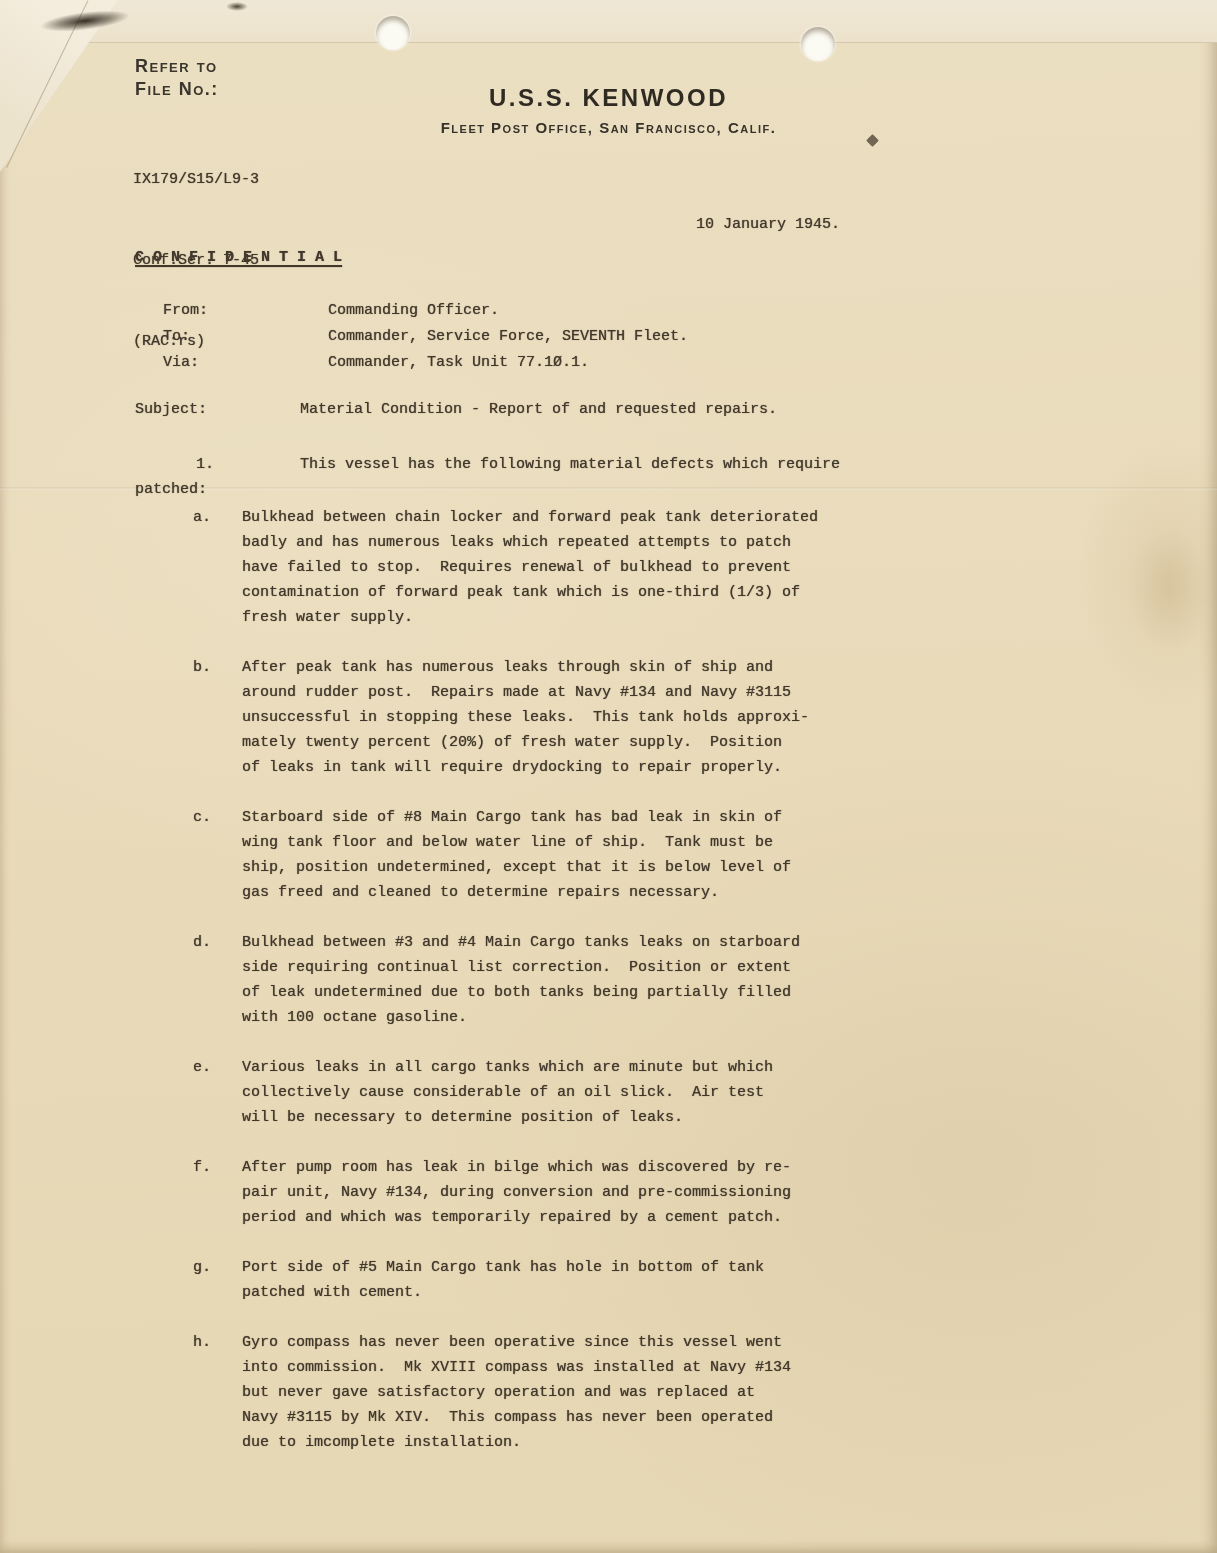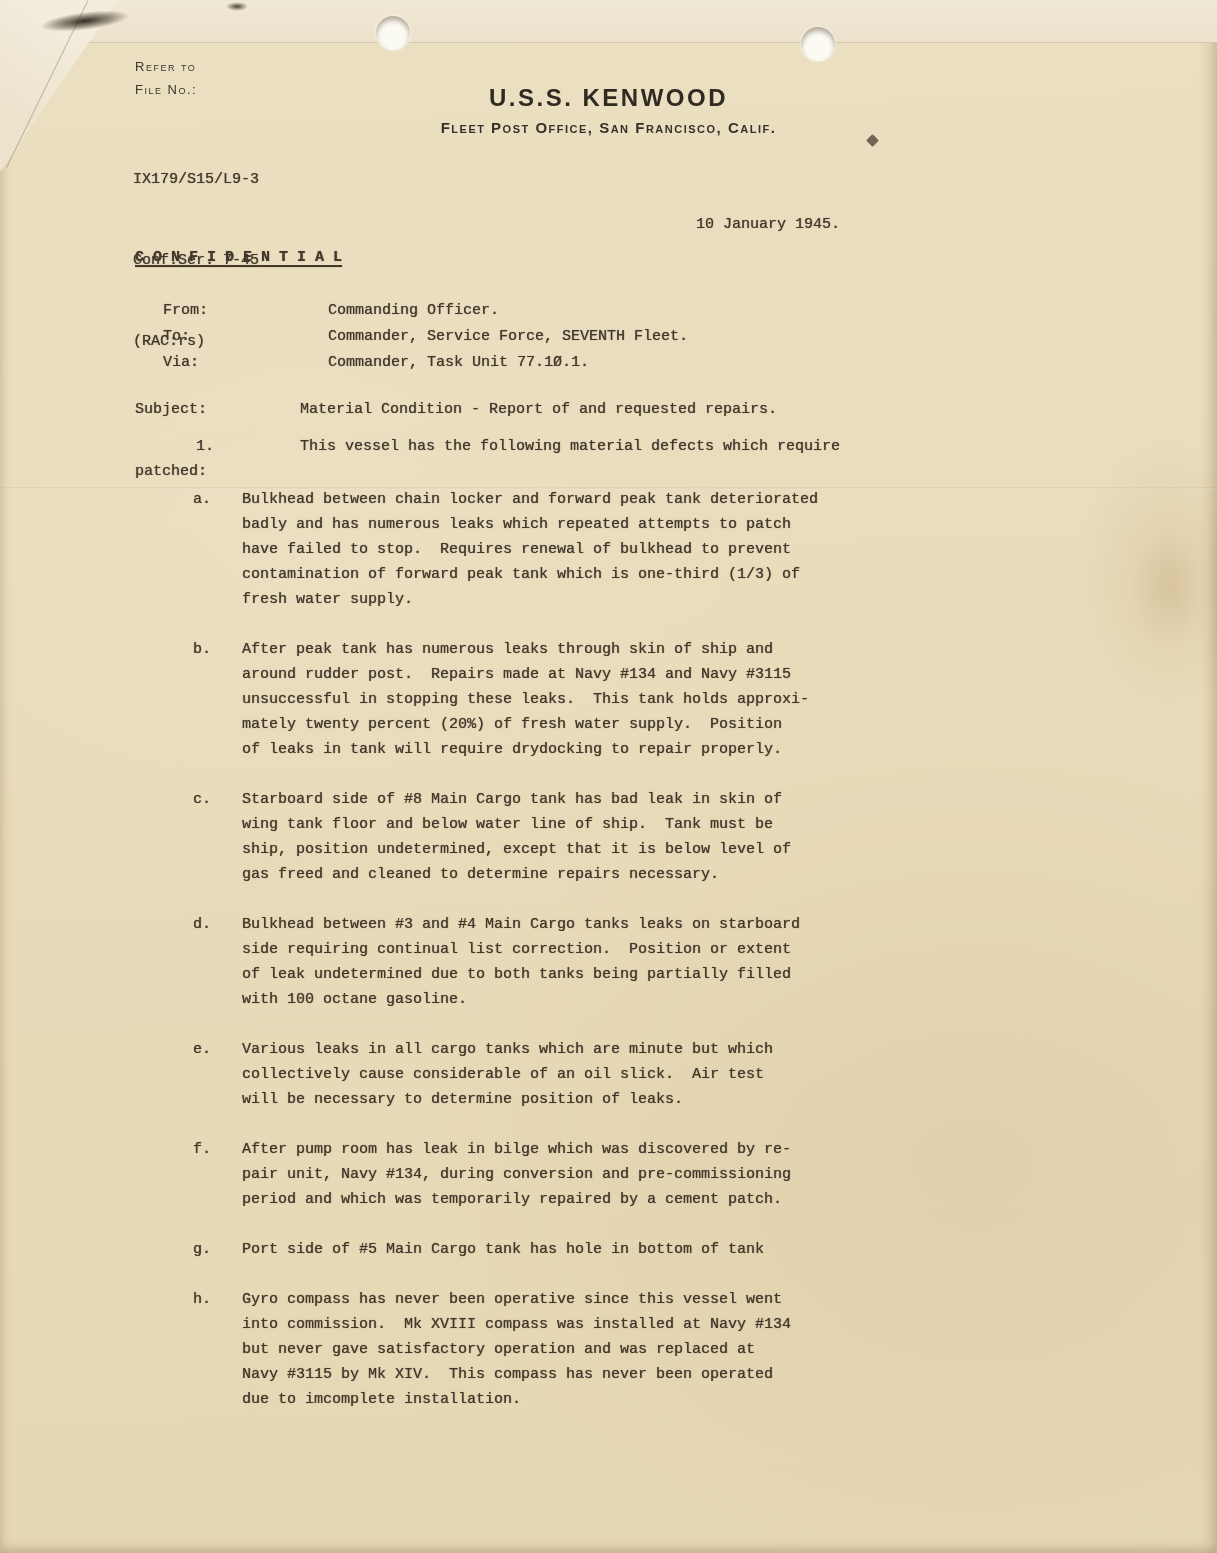--- a/index.html
+++ b/index.html
@@ -65,21 +65,21 @@
   .hole1{left:376px;top:16px;}
   .hole2{left:801px;top:27px;}
   .stain{
     position:absolute;left:1130px;top:530px;width:80px;height:120px;border-radius:50%;
     background:radial-gradient(closest-side,rgba(160,120,60,.13),rgba(160,120,60,0));
   }
   
   .print{color:#332f27;}
   .refer-block{
     position:absolute;left:135px;top:55px;
-    font-size:13px;font-weight:400;font-variant:small-caps;
+    font-size:18px;font-weight:700;font-variant:small-caps;
     letter-spacing:1.5px;line-height:23px;color:#3a362d;
   }
   .letterhead{position:absolute;left:0;top:84px;width:1217px;text-align:center;}
   .ship-name{
     font-size:24px;font-weight:700;letter-spacing:2.5px;color:#2f2b23;
   }
   .ship-address{
     margin-top:7px;font-size:15px;font-weight:700;font-variant:small-caps;
     letter-spacing:1.5px;color:#36322a;
   }
@@ -100,21 +100,21 @@
   .bodyblock{position:absolute;left:135px;top:245px;width:940px;}
   .classification{
     font-weight:700;line-height:25px;width:fit-content;
     text-decoration:underline;text-decoration-thickness:2px;text-underline-offset:4px;
     white-space:pre;
   }
   .routing{margin-top:28px;display:grid;grid-template-columns:165px auto;line-height:26px;margin-left:28px;}
   .routing .val,.routing .lab{white-space:pre;}
   .subject-row{margin-top:21px;display:grid;grid-template-columns:165px auto;line-height:25px;}
   .subject-row span{white-space:pre;}
-  .para1{margin-top:12px;line-height:25px;}
+  .para1{margin-top:30px;line-height:25px;}
   .para1 .num{display:inline-block;margin-left:61px;width:104px;}
   .para1 .cont{white-space:pre;}
   .items{margin-top:3px;margin-left:58px;}
   .item{display:flex;margin-bottom:25px;line-height:25px;}
   .item .letter{width:49px;flex:0 0 49px;white-space:pre;}
   .item .lines div{white-space:pre;}
 </style>
 </head>
 <body>
 
@@ -230,20 +230,21 @@
           <div>After pump room has leak in bilge which was discovered by re-</div>
           <div>pair unit, Navy #134, during conversion and pre-commissioning</div>
           <div>period and which was temporarily repaired by a cement patch.</div>
         </div>
       </div>
 
       <div class="item">
         <span class="letter">g.</span>
         <div class="lines">
           <div>Port side of #5 Main Cargo tank has hole in bottom of tank</div>
+          <div>patched with cement.</div>
         </div>
       </div>
 
       <div class="item">
         <span class="letter">h.</span>
         <div class="lines">
           <div>Gyro compass has never been operative since this vessel went</div>
           <div>into commission.  Mk XVIII compass was installed at Navy #134</div>
           <div>but never gave satisfactory operation and was replaced at</div>
           <div>Navy #3115 by Mk XIV.  This compass has never been operated</div>

